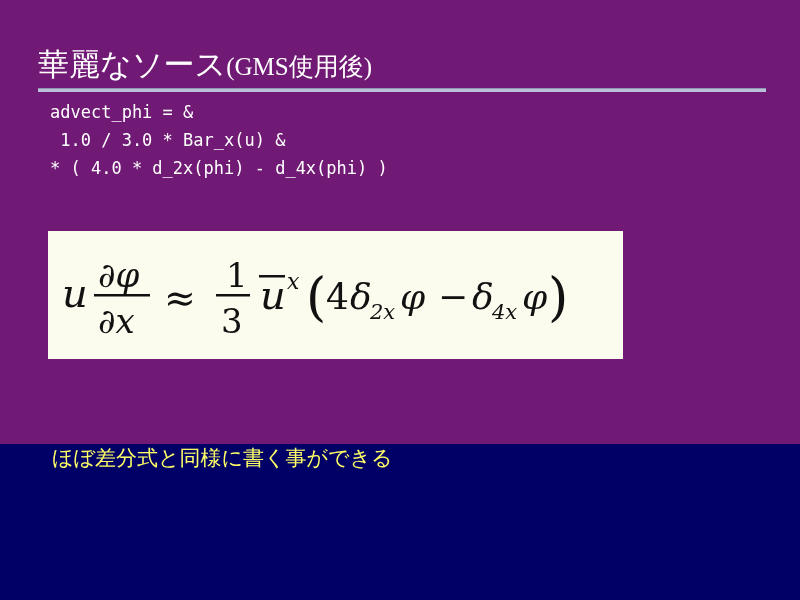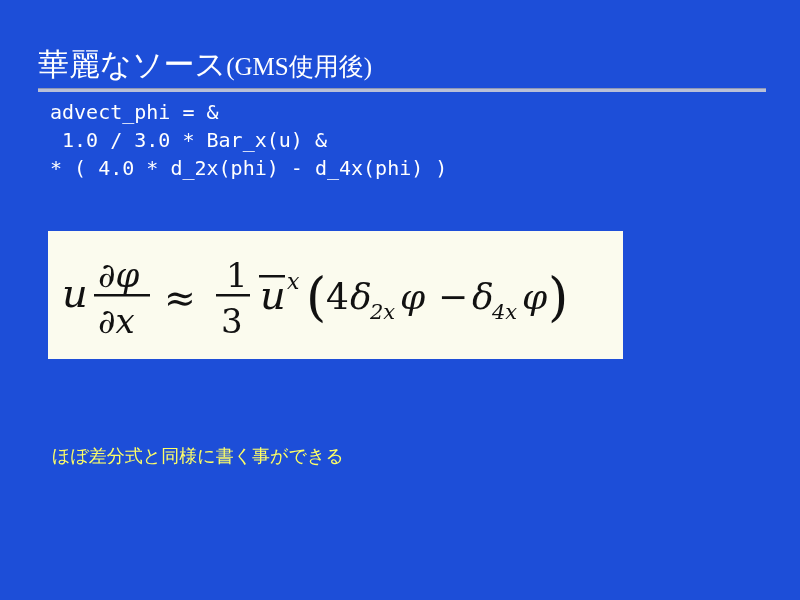--- a/index.html
+++ b/index.html
@@ -9,22 +9,22 @@
   body {
     width: 800px;
     height: 600px;
     background: #000066;
     font-family: "Liberation Sans", sans-serif;
     overflow: hidden;
   }
   .slide {
     position: relative;
     width: 800px;
-    height: 600px;
-    background: #1d4ed8;
+    height: 444px;
+    background: #701a75;
     box-sizing: border-box;
   }
   .title {
     position: absolute;
     left: 38px;
     top: 44px;
     color: #ffffff;
     font-size: 31px;
     font-family: "Liberation Serif", serif;
     letter-spacing: 0px;
@@ -41,42 +41,42 @@
     height: 3px;
     background: #b9c0d8;
     border-top: 1px solid #8f97b5;
   }
   .code-block {
     position: absolute;
     left: 50px;
     top: 98px;
     color: #ffffff;
     font-family: "DejaVu Sans Mono", monospace;
-    font-size: 20px;
+    font-size: 17px;
     line-height: 28px;
     white-space: pre;
   }
   .formula-box {
     position: absolute;
     left: 48px;
     top: 231px;
     width: 575px;
     height: 128px;
     background: #fbfbee;
     overflow: hidden;
   }
   .formula-svg {
     display: block;
     margin: 0;
   }
   .note {
     position: absolute;
     left: 52px;
     color: #ffff66;
-    font-size: 18px;
+    font-size: 21px;
     font-family: Liberation Mono, monospace;
     white-space: nowrap;
   }
   .note-1 { top: 444px; }
   .note-2 { top: 510px; }
 </style>
 </head>
 <body>
 
 <div class="slide">

